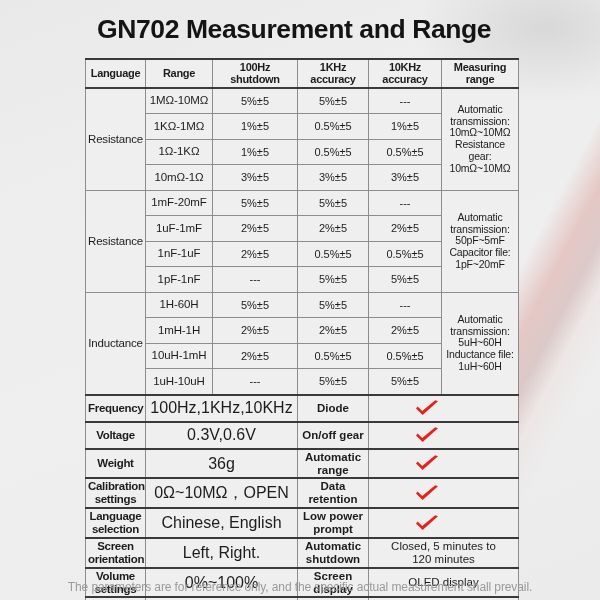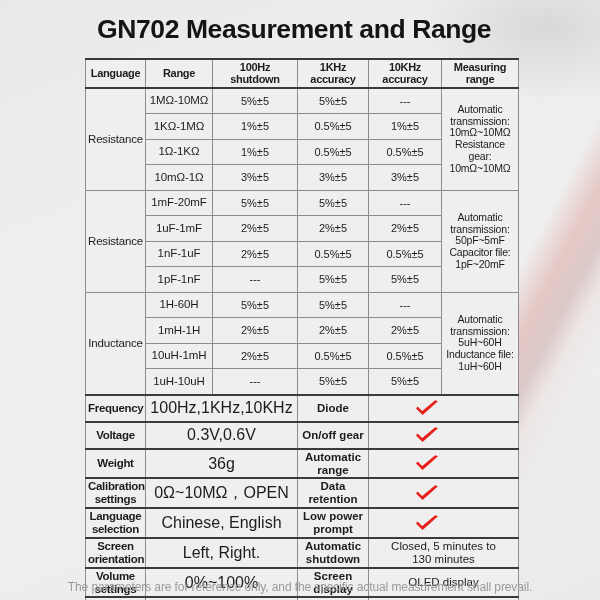--- a/index.html
+++ b/index.html
@@ -329,21 +329,21 @@
           <span>Screen</span><br>
           <span>orientation</span>
         </td>
         <td class="c2" colspan="2">Left, Right.</td>
         <td class="c3">
           <span>Automatic</span><br>
           <span>shutdown</span>
         </td>
         <td class="c4" colspan="2">
           <span>Closed, 5 minutes to</span><br>
-          <span>130 minutes</span>
+          <span>120 minutes</span>
         </td>
       </tr>
 
       <tr class="low-row">
         <td class="c1">
           <span>Volume</span><br>
           <span>settings</span>
         </td>
         <td class="c2" colspan="2">0%~100%</td>
         <td class="c3">Screen display</td>

